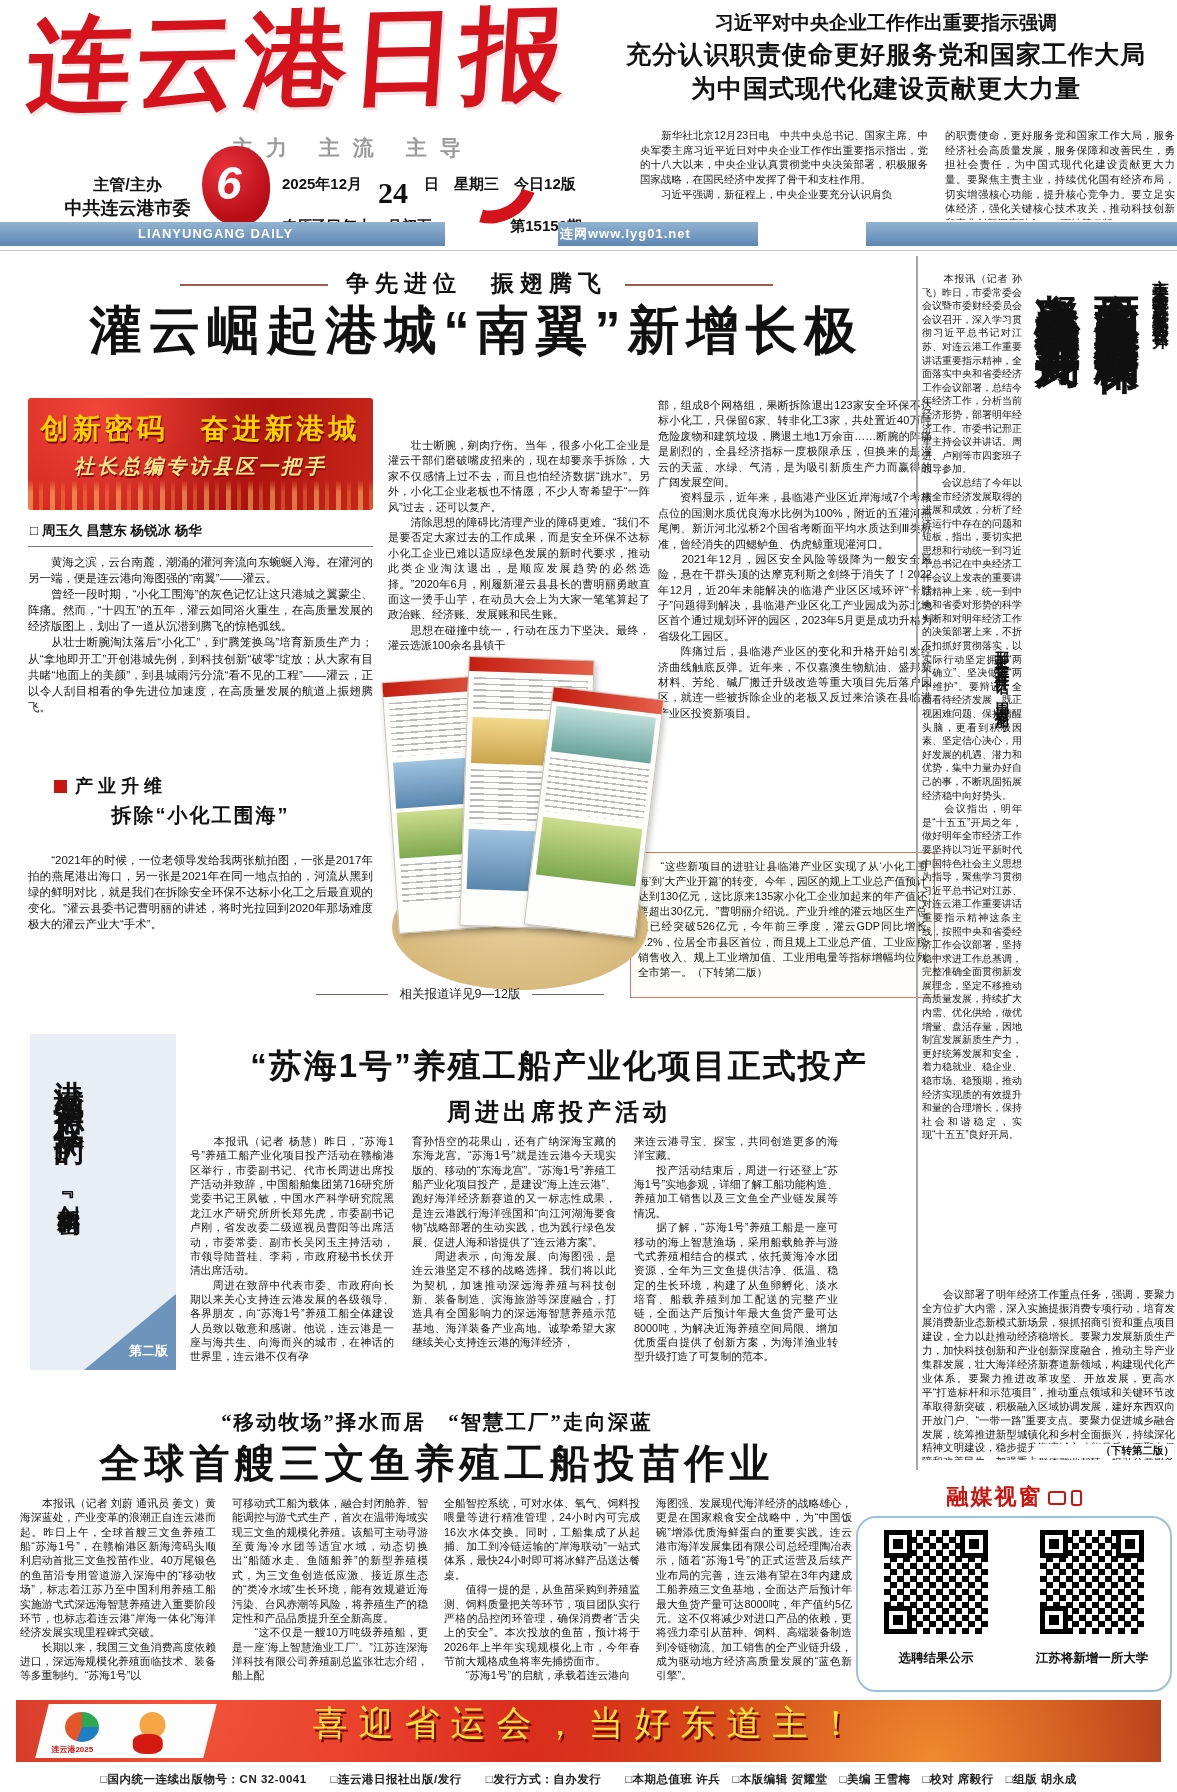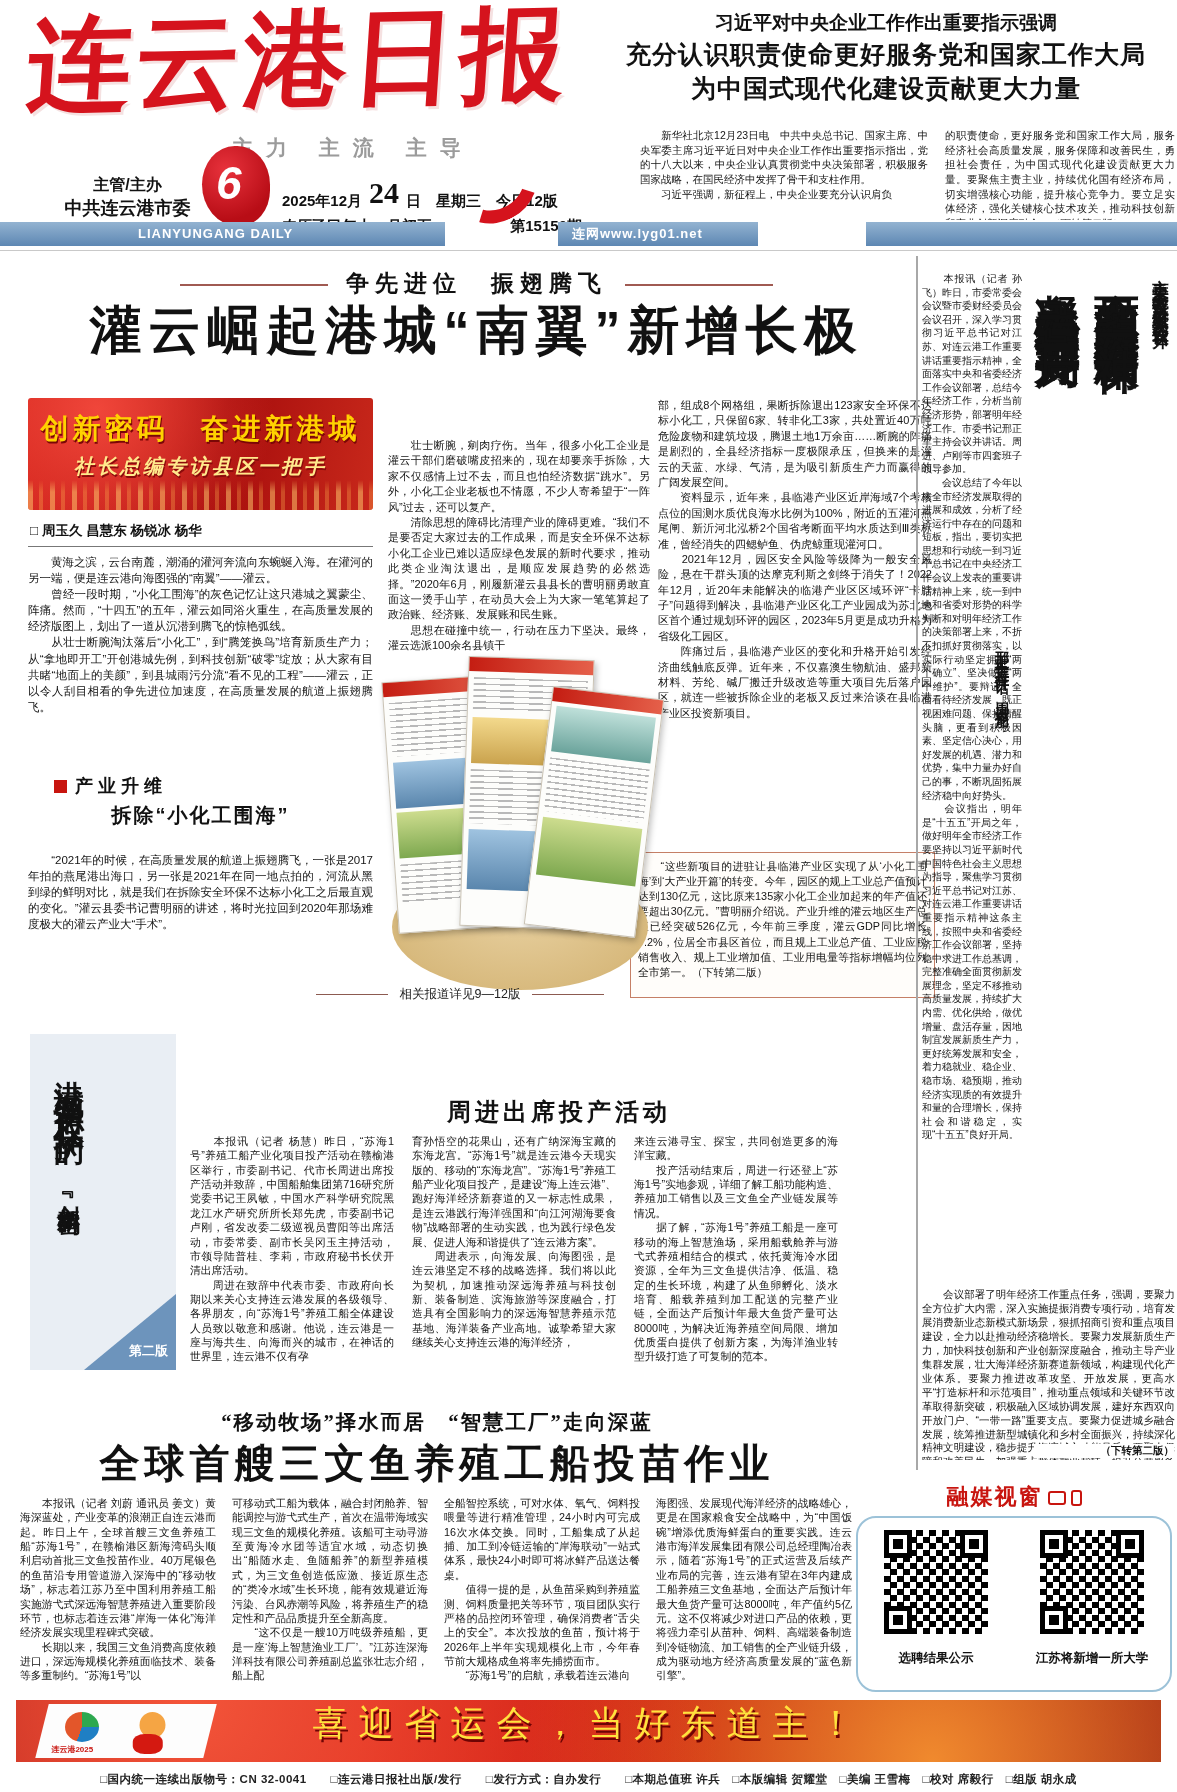--- a/index.html
+++ b/index.html
@@ -14,21 +14,21 @@
   .mast-title{left:28px;top:0px;font-size:104px;font-weight:900;color:#d5131d;letter-spacing:4px;
               transform:skewX(-5deg) rotate(-1.2deg);text-shadow:3px 3px 0 rgba(170,10,10,.12);line-height:1.15}
   .mast-slogan{left:232px;top:134px;font-size:21px;font-weight:bold;color:#9b9b9b;letter-spacing:13px}
   .superv{left:50px;top:174px;width:155px;text-align:center;font-weight:bold;line-height:1.35}
   .superv .l1{font-size:16px}.superv .l2{font-size:18px}
   .badge{left:202px;top:140px;width:70px;height:94px}
   .badge .ball{position:absolute;left:0;top:6px;width:68px;height:80px;border-radius:50% 50% 46% 54%;
                background:radial-gradient(circle at 35% 30%,#e8323c,#b80d16 70%);}
   .badge .six{position:absolute;left:14px;top:16px;font-size:46px;font-weight:900;color:#fff;font-style:italic}
   .dateblock{left:282px;top:176px;width:300px;font-weight:bold;font-size:15px;line-height:1.1}
-  .dateblock .row1{display:flex;align-items:flex-end;gap:7px}
+  .dateblock .row1{display:flex;align-items:flex-start;gap:16px}
   .dateblock .day{font-size:30px;font-family:"Liberation Serif","DejaVu Serif",serif}
   .dateblock .row2{display:flex;justify-content:space-between;margin-top:9px}
   .brushtail{left:452px;top:148px;width:86px;height:74px;border:13px solid transparent;
              border-bottom-color:#d5131d;border-radius:50%;transform:rotate(-28deg)}
   .bluebar{top:222px;height:24px;background:linear-gradient(#93b3d1,#5d87b3);}
   .bar-txt{color:#fff;font-weight:bold;font-size:13px;letter-spacing:1px;line-height:24px}
   .hline{left:0;top:250px;width:1177px;height:1px;background:#c9c9c9}
 
   
   .tr-kicker{left:595px;top:10px;width:582px;font-size:19px;font-weight:bold;text-align:center}
@@ -143,21 +143,21 @@
       <span>农历乙巳年十一月初五</span>
       <span>第15159期</span>
     </div>
   </div>
   <div class="abs brushtail"></div>
 
   <div class="abs bluebar" style="left:0;width:445px">
     <div class="bar-txt" style="margin-left:138px">LIANYUNGANG DAILY</div>
   </div>
   <div class="abs bluebar" style="left:558px;width:200px">
-    <div class="bar-txt" style="margin-left:14px">连网www.lyg01.net</div>
+    <div class="bar-txt" style="margin-left:2px">连网www.lyg01.net</div>
   </div>
   <div class="abs bluebar" style="left:866px;width:311px"></div>
   <div class="abs hline"></div>
 
   <div class="abs tr-kicker">习近平对中央企业工作作出重要指示强调</div>
   <div class="abs tr-h" style="top:38px">充分认识职责使命更好服务党和国家工作大局</div>
   <div class="abs tr-h" style="top:72px">为中国式现代化建设贡献更大力量</div>
   <div class="abs col" style="left:640px;top:128px;width:288px;height:92px;font-size:10.5px">　　新华社北京12月23日电　中共中央总书记、国家主席、中央军委主席习近平近日对中央企业工作作出重要指示指出，党的十八大以来，中央企业认真贯彻党中央决策部署，积极服务国家战略，在国民经济中发挥了骨干和支柱作用。
 　　习近平强调，新征程上，中央企业要充分认识肩负</div>
   <div class="abs col" style="left:945px;top:128px;width:230px;height:92px;font-size:10.5px">的职责使命，更好服务党和国家工作大局，服务经济社会高质量发展，服务保障和改善民生，勇担社会责任，为中国式现代化建设贡献更大力量。要聚焦主责主业，持续优化国有经济布局，切实增强核心功能，提升核心竞争力。要立足实体经济，强化关键核心技术攻关，推动科技创新和产业创新深度融合。（下转第二版）</div>
@@ -177,21 +177,21 @@
   <div class="abs col" style="left:28px;top:554px;width:345px;height:218px;font-size:11.5px">　　黄海之滨，云台南麓，潮涌的灌河奔流向东蜿蜒入海。在灌河的另一端，便是连云港向海图强的“南翼”——灌云。
 　　曾经一段时期，“小化工围海”的灰色记忆让这只港城之翼蒙尘、阵痛。然而，“十四五”的五年，灌云如同浴火重生，在高质量发展的经济版图上，划出了一道从沉潜到腾飞的惊艳弧线。
 　　从壮士断腕淘汰落后“小化工”，到“腾笼换鸟”培育新质生产力；从“拿地即开工”开创港城先例，到科技创新“破零”绽放；从大家有目共睹“地面上的美颜”，到县城雨污分流“看不见的工程”——灌云，正以令人刮目相看的争先进位加速度，在高质量发展的航道上振翅腾飞。</div>
   <div class="abs secthead">
     <div class="tag">
         <span class="redsq"></span>
         <span>产业升维</span>
       </div>
     <div class="t">拆除“小化工围海”</div>
   </div>
-  <div class="abs col" style="left:28px;top:852px;width:345px;height:138px;font-size:11.5px">　　“2021年的时候，在高质量发展的航道上振翅腾飞，一张是2017年拍的燕尾港出海口，另一张是2021年在同一地点拍的，河流从黑到绿的鲜明对比，就是我们在拆除安全环保不达标小化工之后最直观的变化。”灌云县委书记曹明丽的讲述，将时光拉回到2020年那场难度极大的灌云产业大“手术”。</div>
+  <div class="abs col" style="left:28px;top:852px;width:345px;height:138px;font-size:11.5px">　　“2021年的时候，一位老领导发给我两张航拍图，一张是2017年拍的燕尾港出海口，另一张是2021年在同一地点拍的，河流从黑到绿的鲜明对比，就是我们在拆除安全环保不达标小化工之后最直观的变化。”灌云县委书记曹明丽的讲述，将时光拉回到2020年那场难度极大的灌云产业大“手术”。</div>
   <div class="abs col" style="left:388px;top:438px;width:262px;height:226px">　　壮士断腕，剜肉疗伤。当年，很多小化工企业是灌云干部们磨破嘴皮招来的，现在却要亲手拆除，大家不仅感情上过不去，而且也怕经济数据“跳水”。另外，小化工企业老板也不情愿，不少人寄希望于“一阵风”过去，还可以复产。
 　　清除思想的障碍比清理产业的障碍更难。“我们不是要否定大家过去的工作成果，而是安全环保不达标小化工企业已难以适应绿色发展的新时代要求，推动此类企业淘汰退出，是顺应发展趋势的必然选择。”2020年6月，刚履新灌云县县长的曹明丽勇敢直面这一烫手山芋，在动员大会上为大家一笔笔算起了政治账、经济账、发展账和民生账。
 　　思想在碰撞中统一，行动在压力下坚决。最终，灌云选派100余名县镇干</div>
   <div class="abs col" style="left:658px;top:398px;width:274px;height:450px">部，组成8个网格组，果断拆除退出123家安全环保不达标小化工，只保留6家、转非化工3家，共处置近40万吨危险废物和建筑垃圾，腾退土地1万余亩……断腕的阵痛是剧烈的，全县经济指标一度极限承压，但换来的是灌云的天蓝、水绿、气清，是为吸引新质生产力而赢得的广阔发展空间。
 　　资料显示，近年来，县临港产业区近岸海域7个考核点位的国测水质优良海水比例为100%，附近的五灌河燕尾闸、新沂河北泓桥2个国省考断面平均水质达到Ⅲ类标准，曾经消失的四鳃鲈鱼、伪虎鲸重现灌河口。
 　　2021年12月，园区安全风险等级降为一般安全风险，悬在干群头顶的达摩克利斯之剑终于消失了！2022年12月，近20年未能解决的临港产业区区域环评“卡脖子”问题得到解决，县临港产业区化工产业园成为苏北地区首个通过规划环评的园区，2023年5月更是成功升格为省级化工园区。
 　　阵痛过后，县临港产业区的变化和升格开始引发经济曲线触底反弹。近年来，不仅嘉澳生物航油、盛邦新材料、芳纶、碱厂搬迁升级改造等重大项目先后落户园区，就连一些被拆除企业的老板又反过来洽谈在县临港产业区投资新项目。</div>
   <div class="abs col boxed" style="font-size:10.8px">　　“这些新项目的进驻让县临港产业区实现了从‘小化工围海’到‘大产业开篇’的转变。今年，园区的规上工业总产值预计达到130亿元，这比原来135家小化工企业加起来的年产值还要超出30亿元。”曹明丽介绍说。产业升维的灌云地区生产总值已经突破526亿元，今年前三季度，灌云GDP同比增长7.2%，位居全市县区首位，而且规上工业总产值、工业应税销售收入、规上工业增加值、工业用电量等指标增幅均位列全市第一。（下转第二版）</div>
 
   <div class="abs collage">
@@ -233,20 +233,21 @@
   <div class="abs ra-jump">（下转第二版）</div>
 
   <div class="abs sidebar">
     <div class="vt">
       <span class="big">港城知识产权保护的</span><span class="small">『创新密码』</span>
     </div>
     <div class="tri"></div>
     <div class="tri-label">第二版</div>
   </div>
 
+  <div class="abs sh-head">“苏海1号”养殖工船产业化项目正式投产</div>
   <div class="abs sh-sub">周进出席投产活动</div>
   <div class="abs col" style="left:190px;top:1134px;width:204px;height:262px;font-size:10.8px;line-height:1.33">　　本报讯（记者 杨慧）昨日，“苏海1号”养殖工船产业化项目投产活动在赣榆港区举行，市委副书记、代市长周进出席投产活动并致辞，中国船舶集团第716研究所党委书记王夙敏，中国水产科学研究院黑龙江水产研究所所长郑先虎，市委副书记卢刚，省发改委二级巡视员曹阳等出席活动，市委常委、副市长吴冈玉主持活动，市领导陆普桂、李莉，市政府秘书长伏开清出席活动。
 　　周进在致辞中代表市委、市政府向长期以来关心支持连云港发展的各级领导、各界朋友，向“苏海1号”养殖工船全体建设人员致以敬意和感谢。他说，连云港是一座与海共生、向海而兴的城市，在神话的世界里，连云港不仅有孕</div>
   <div class="abs col" style="left:412px;top:1134px;width:204px;height:262px;font-size:10.8px;line-height:1.33">育孙悟空的花果山，还有广纳深海宝藏的东海龙宫。“苏海1号”就是连云港今天现实版的、移动的“东海龙宫”。“苏海1号”养殖工船产业化项目投产，是建设“海上连云港”、跑好海洋经济新赛道的又一标志性成果，是连云港践行海洋强国和“向江河湖海要食物”战略部署的生动实践，也为践行绿色发展、促进人海和谐提供了“连云港方案”。
 　　周进表示，向海发展、向海图强，是连云港坚定不移的战略选择。我们将以此为契机，加速推动深远海养殖与科技创新、装备制造、滨海旅游等深度融合，打造具有全国影响力的深远海智慧养殖示范基地、海洋装备产业高地。诚挚希望大家继续关心支持连云港的海洋经济，</div>
   <div class="abs col" style="left:634px;top:1134px;width:204px;height:262px;font-size:10.8px;line-height:1.33">来连云港寻宝、探宝，共同创造更多的海洋宝藏。
 　　投产活动结束后，周进一行还登上“苏海1号”实地参观，详细了解工船功能构造、养殖加工销售以及三文鱼全产业链发展等情况。
 　　据了解，“苏海1号”养殖工船是一座可移动的海上智慧渔场，采用船载舱养与游弋式养殖相结合的模式，依托黄海冷水团资源，全年为三文鱼提供洁净、低温、稳定的生长环境，构建了从鱼卵孵化、淡水培育、船载养殖到加工配送的完整产业链，全面达产后预计年最大鱼货产量可达8000吨，为解决近海养殖空间局限、增加优质蛋白提供了创新方案，为海洋渔业转型升级打造了可复制的范本。</div>
 
   <div class="abs sa-kicker">“移动牧场”择水而居　“智慧工厂”走向深蓝</div>

